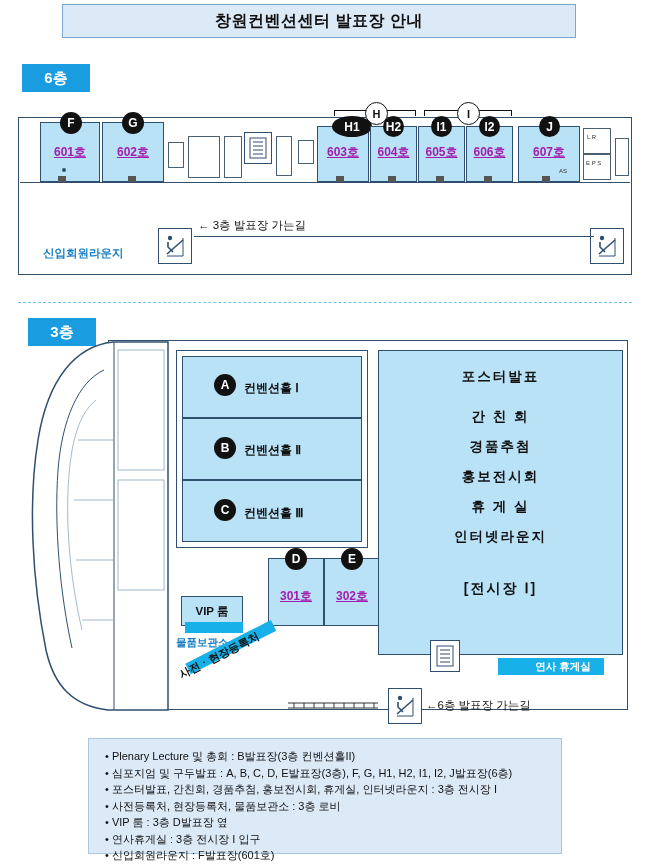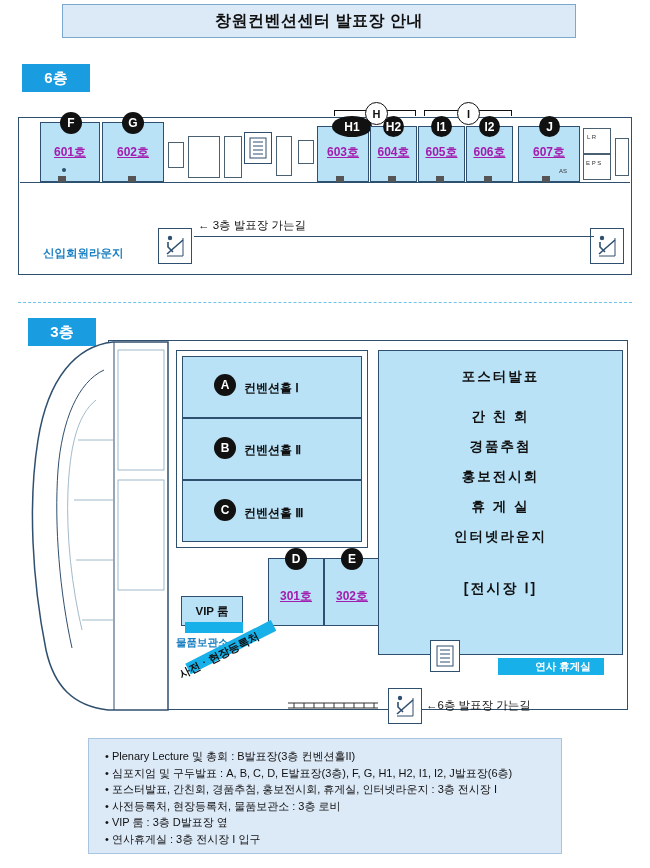--- a/index.html
+++ b/index.html
@@ -493,15 +493,16 @@
     <div class="way-label" style="left:408px; top:368px;">←6층 발표장 가는길</div>
   </div>
 
   <div id="legend">
     <div class="legend-item">Plenary Lecture 및 총회 : B발표장(3층 컨벤션홀II)</div>
     <div class="legend-item">심포지엄 및 구두발표 : A, B, C, D, E발표장(3층), F, G, H1, H2, I1, I2, J발표장(6층)</div>
     <div class="legend-item">포스터발표, 간친회, 경품추첨, 홍보전시회, 휴게실, 인터넷라운지 : 3층 전시장 I</div>
     <div class="legend-item">사전등록처, 현장등록처, 물품보관소 : 3층 로비</div>
     <div class="legend-item">VIP 룸 : 3층 D발표장 옆</div>
     <div class="legend-item">연사휴게실 : 3층 전시장 I 입구</div>
+    <div class="legend-item">신입회원라운지 : F발표장(601호)</div>
   </div>
 
 </div>
 
 </body></html>

